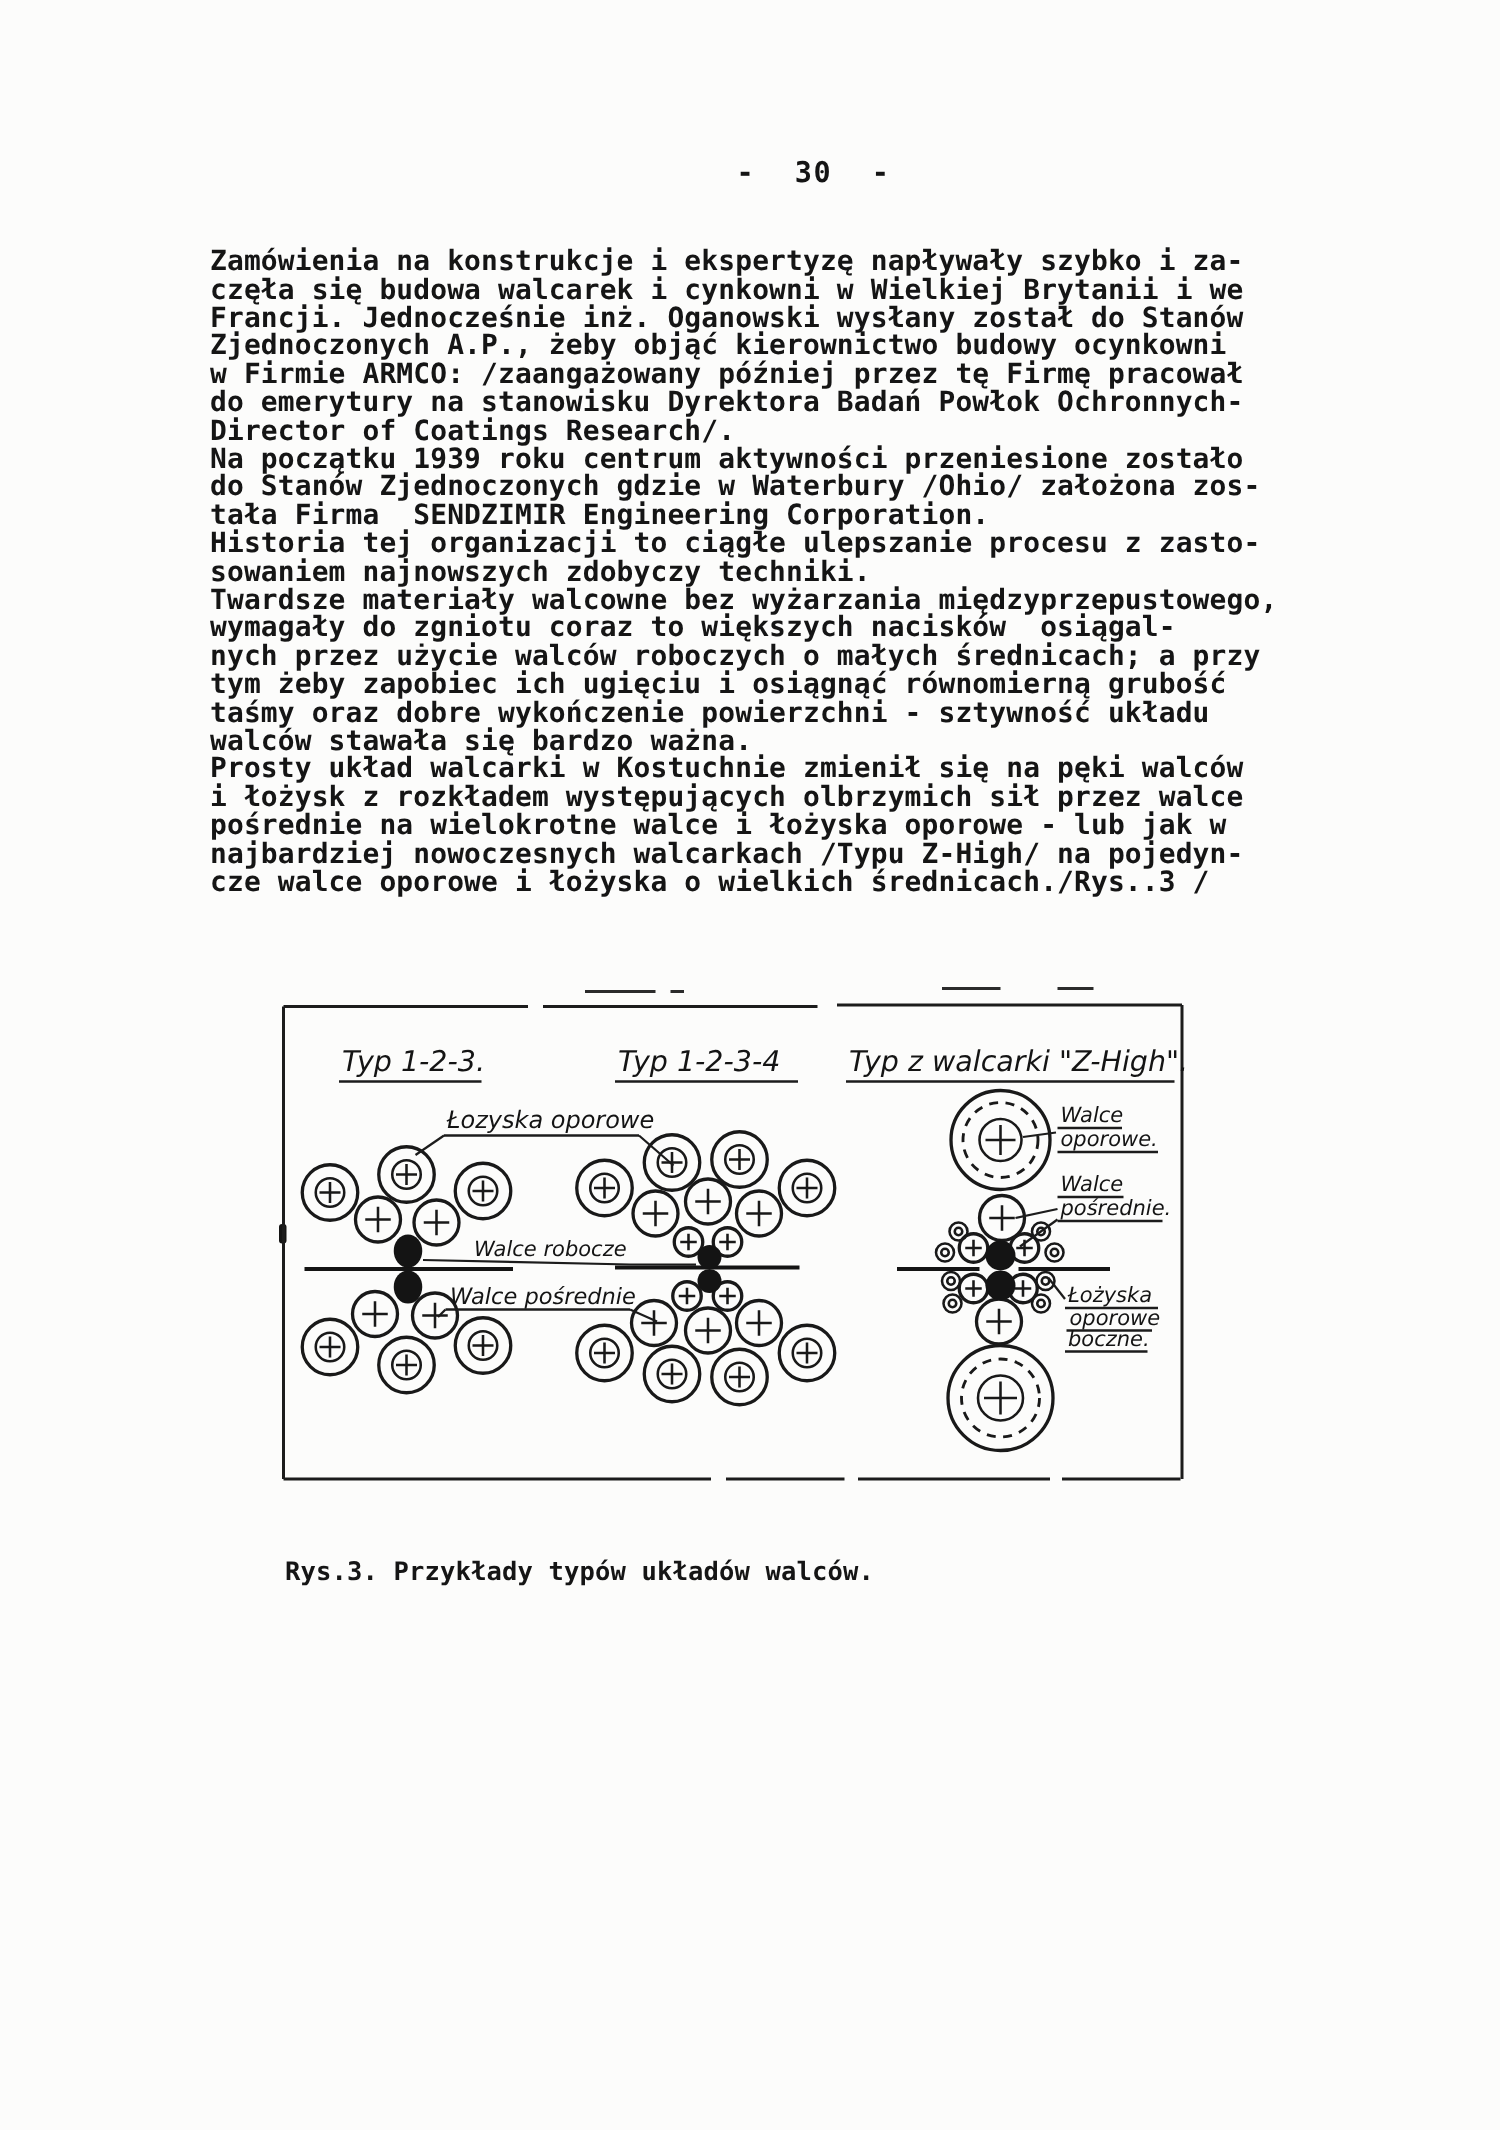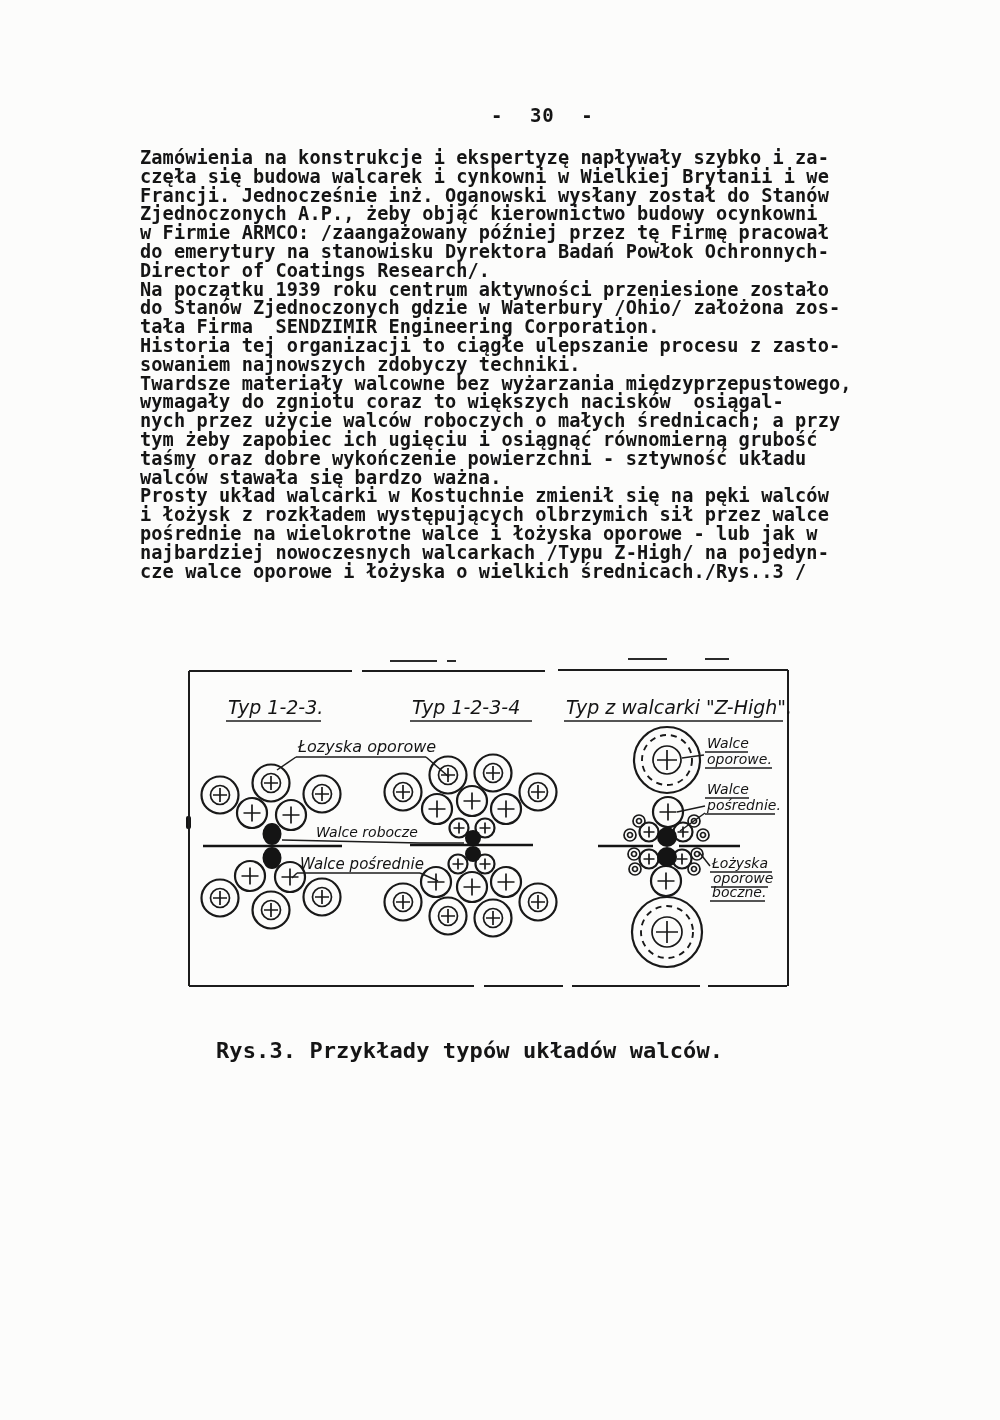--- a/index.html
+++ b/index.html
@@ -10,28 +10,28 @@
     color:#161616;
     overflow:hidden;
   }
   .pagenum{
     position:absolute;left:455px;top:104px;
     font-size:19px;font-weight:bold;word-spacing:14px;letter-spacing:1px;
     color:#141414;
     margin-left:36px;
   }
   .bodytext{
-    position:absolute;left:140px;top:149px;width:740px;
+    position:absolute;left:140px;top:166px;width:740px;
     font-size:18.6px;line-height:18.8px;font-weight:bold;letter-spacing:0.1px;
     white-space:pre;color:#151515;
     transform-origin:0 0;
   }
   .caption{
-    position:absolute;left:216px;top:1038px;
-    font-size:22px;font-weight:bold;letter-spacing:0.1px;color:#151515;
+    position:absolute;left:190px;top:1038px;
+    font-size:17px;font-weight:bold;letter-spacing:0.1px;color:#151515;
   }
   svg.fig{position:absolute;left:150px;top:640px;width:670px;height:380px;}
   .c2{fill:none;stroke:#191919;stroke-width:2.2;}
   .c1{fill:none;stroke:#191919;stroke-width:1.7;}
   .cd{fill:none;stroke:#191919;stroke-width:1.9;stroke-dasharray:6 5;}
   .bd{stroke:#1c1c1c;stroke-width:2;fill:none;}
   .strip{stroke:#141414;stroke-width:2.6;fill:none;}
   .ld{stroke:#1c1c1c;stroke-width:1.5;fill:none;}
   .ul{stroke:#1c1c1c;stroke-width:1.7;fill:none;}
   .art{stroke:#2b2b2b;stroke-width:2;fill:none;}

